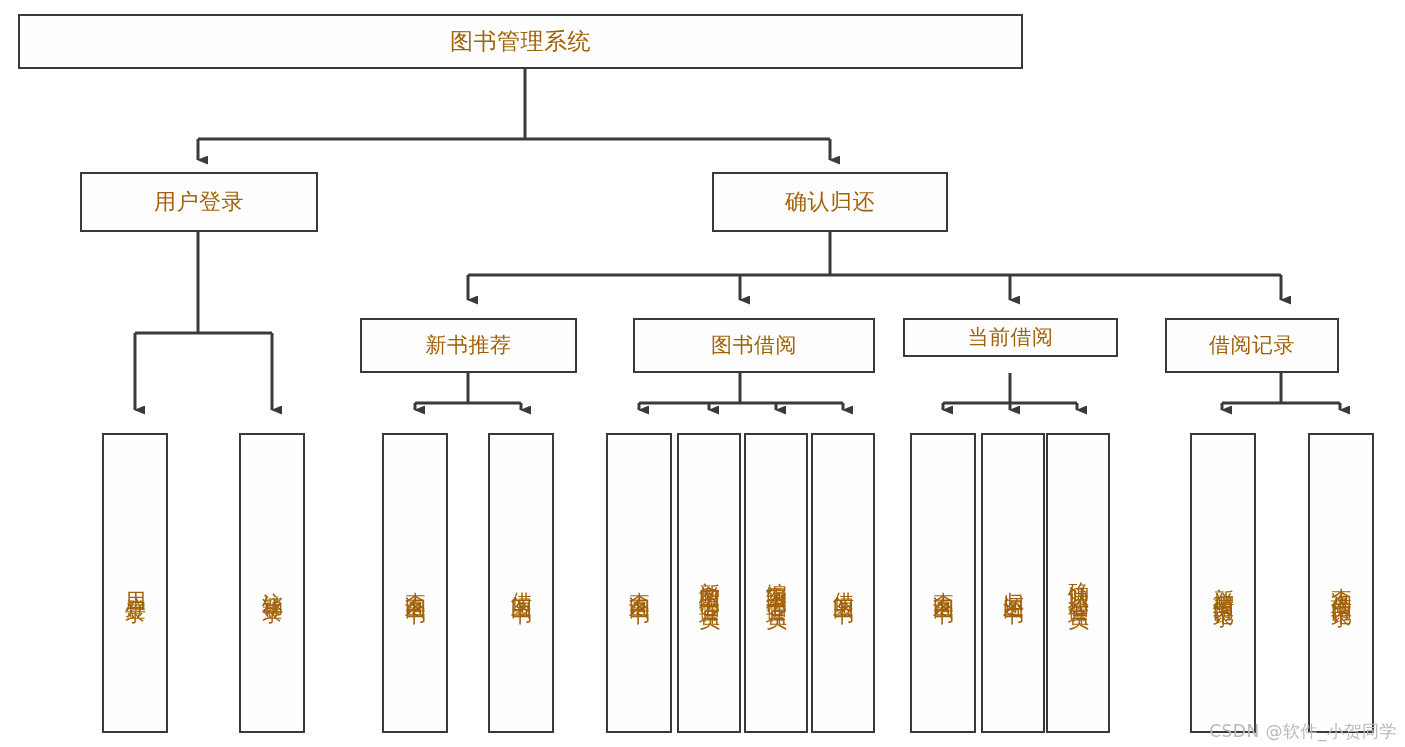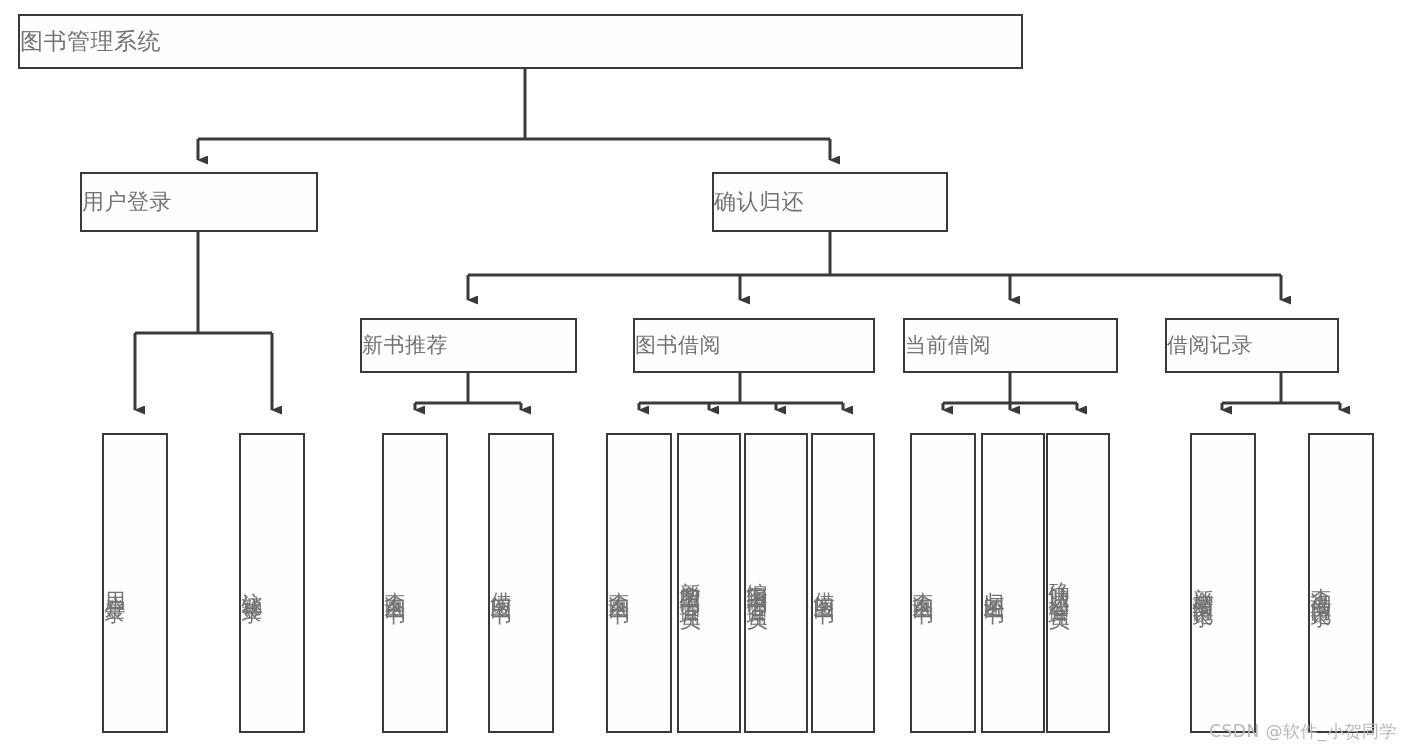--- a/index.html
+++ b/index.html
@@ -25,21 +25,22 @@
     height: 747px;
     pointer-events: none;
   }
   .node {
     position: absolute;
     box-sizing: border-box;
     background: #fefefe;
     border: 2px solid #3a3a3a;
     display: flex;
     align-items: center;
-    color: #737373;
+    justify-content: center;
+    color: #a16207;
     z-index: 2;
   }
   .node.root {
     font-size: 23px;
   }
   .node.lvl1 {
     font-size: 22px;
   }
   .node.lvl2 {
     font-size: 21px;
@@ -139,21 +140,21 @@
   </div>
 
   <div class="node lvl2" style="left:360px; top:318px; width:217px; height:55px;">
     <span class="label">新书推荐</span>
   </div>
 
   <div class="node lvl2" style="left:633px; top:318px; width:242px; height:55px;">
     <span class="label">图书借阅</span>
   </div>
 
-  <div class="node lvl2" style="left:903px; top:318px; width:215px; height:55px;">
+  <div class="node lvl2" style="left:903px; top:318px; width:215px; height:39px;">
     <span class="label">当前借阅</span>
   </div>
 
   <div class="node lvl2" style="left:1138px; top:318px; width:174px; height:55px;margin-left:27px;">
     <span class="label">借阅记录</span>
   </div>
 
   <div class="node leaf" style="left:102px; top:433px; width:66px; height:300px;">
     <span class="label">用户登录</span>
   </div>

